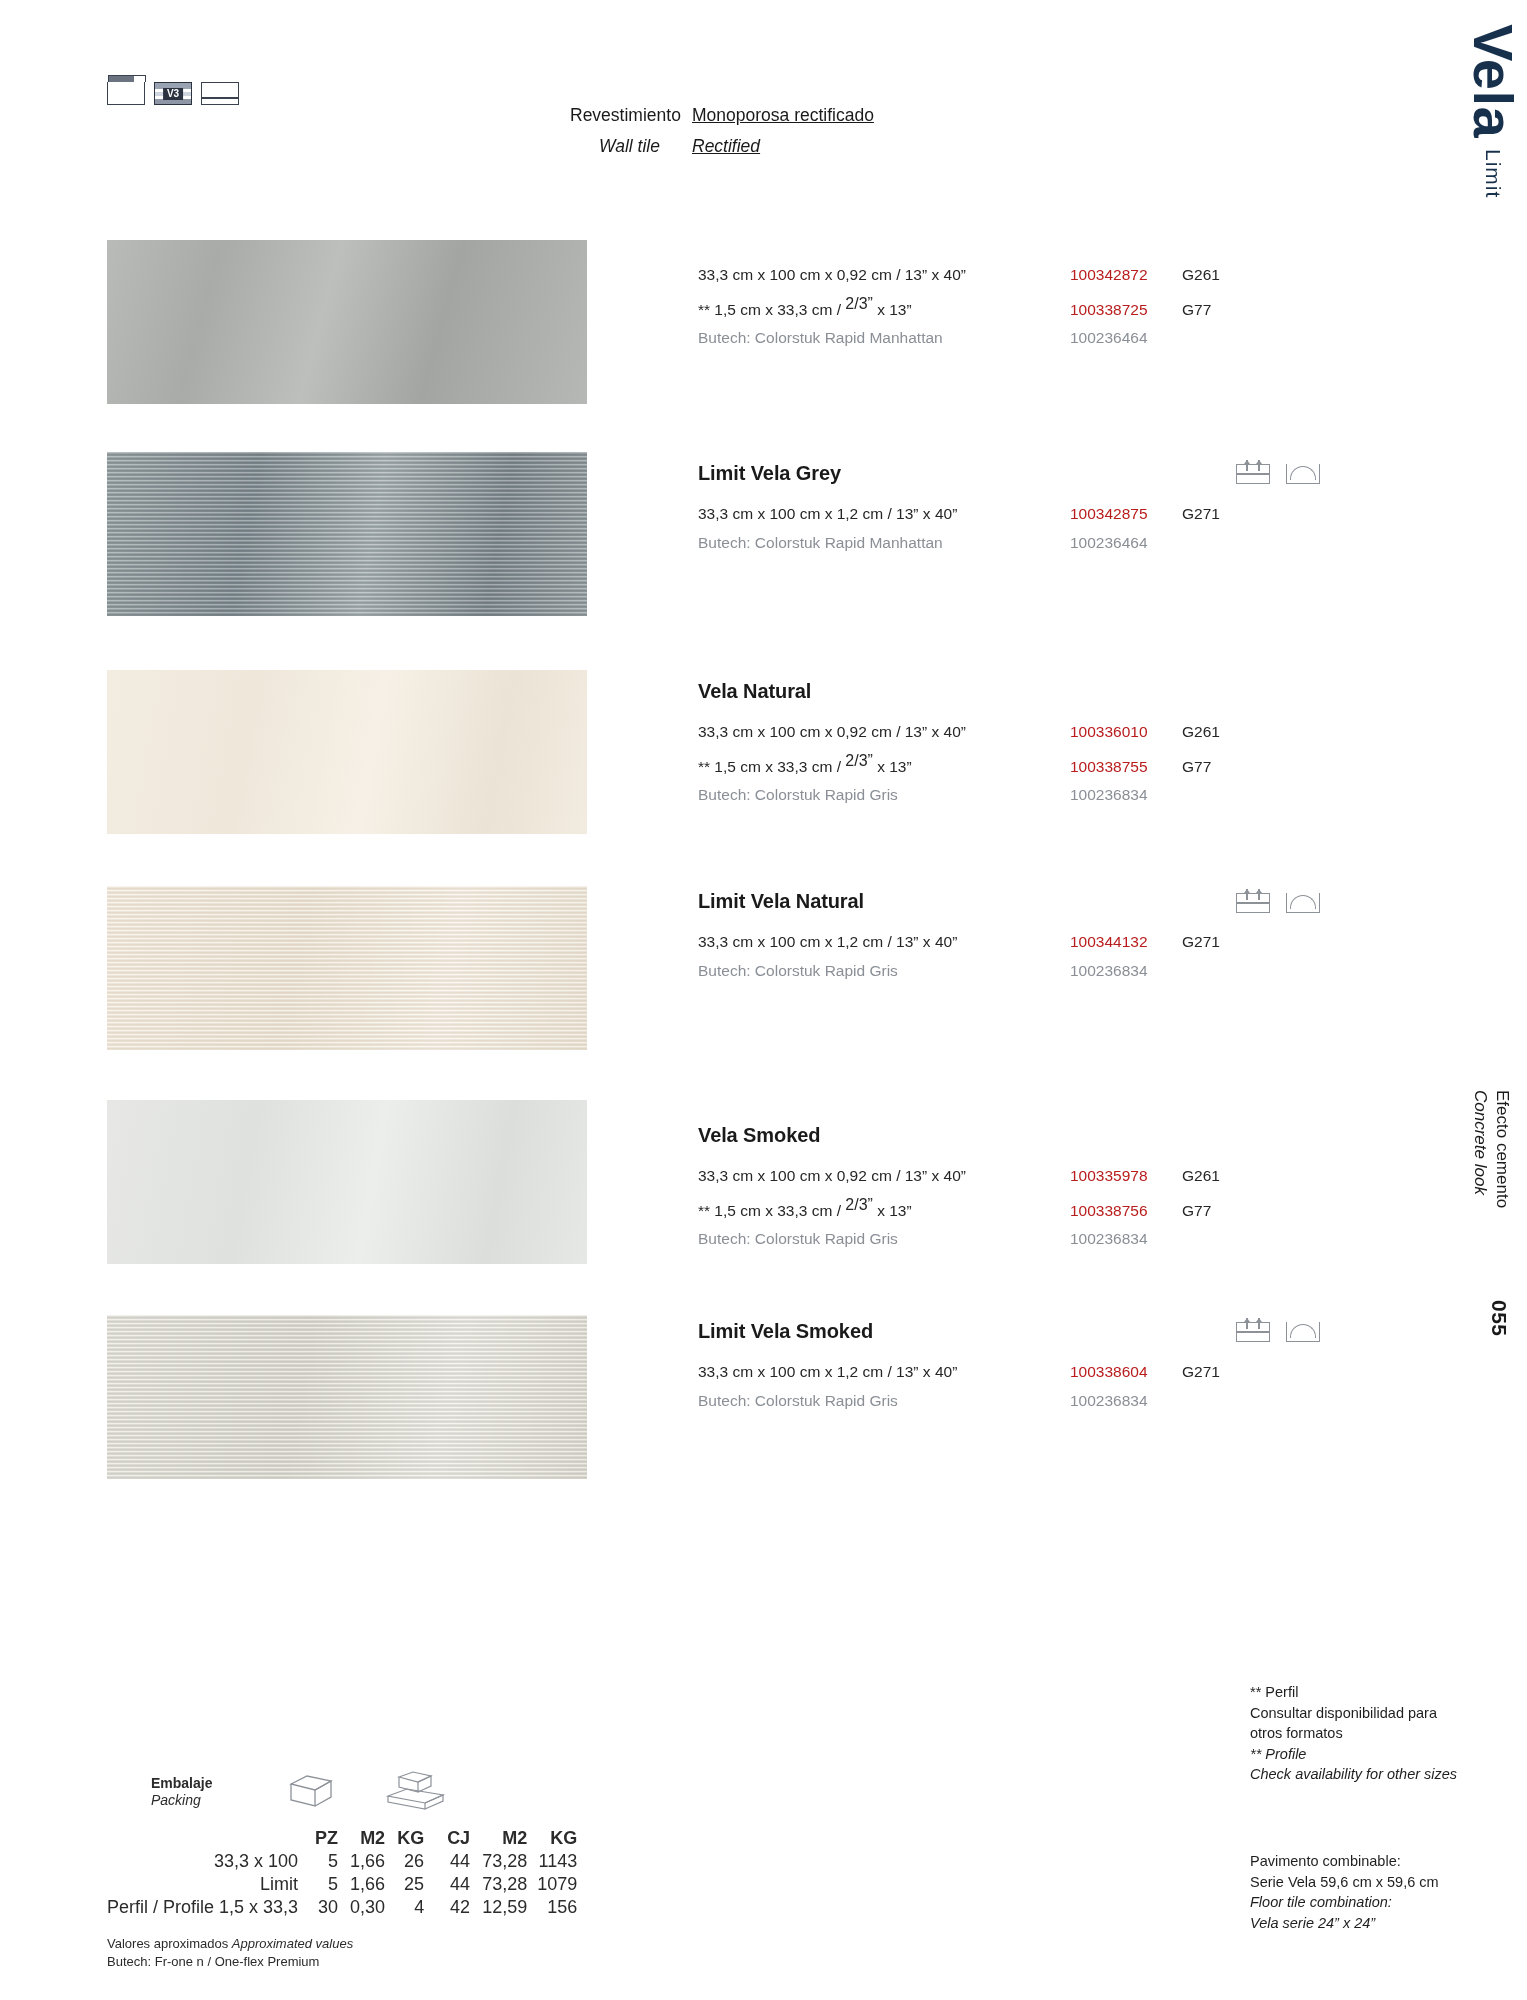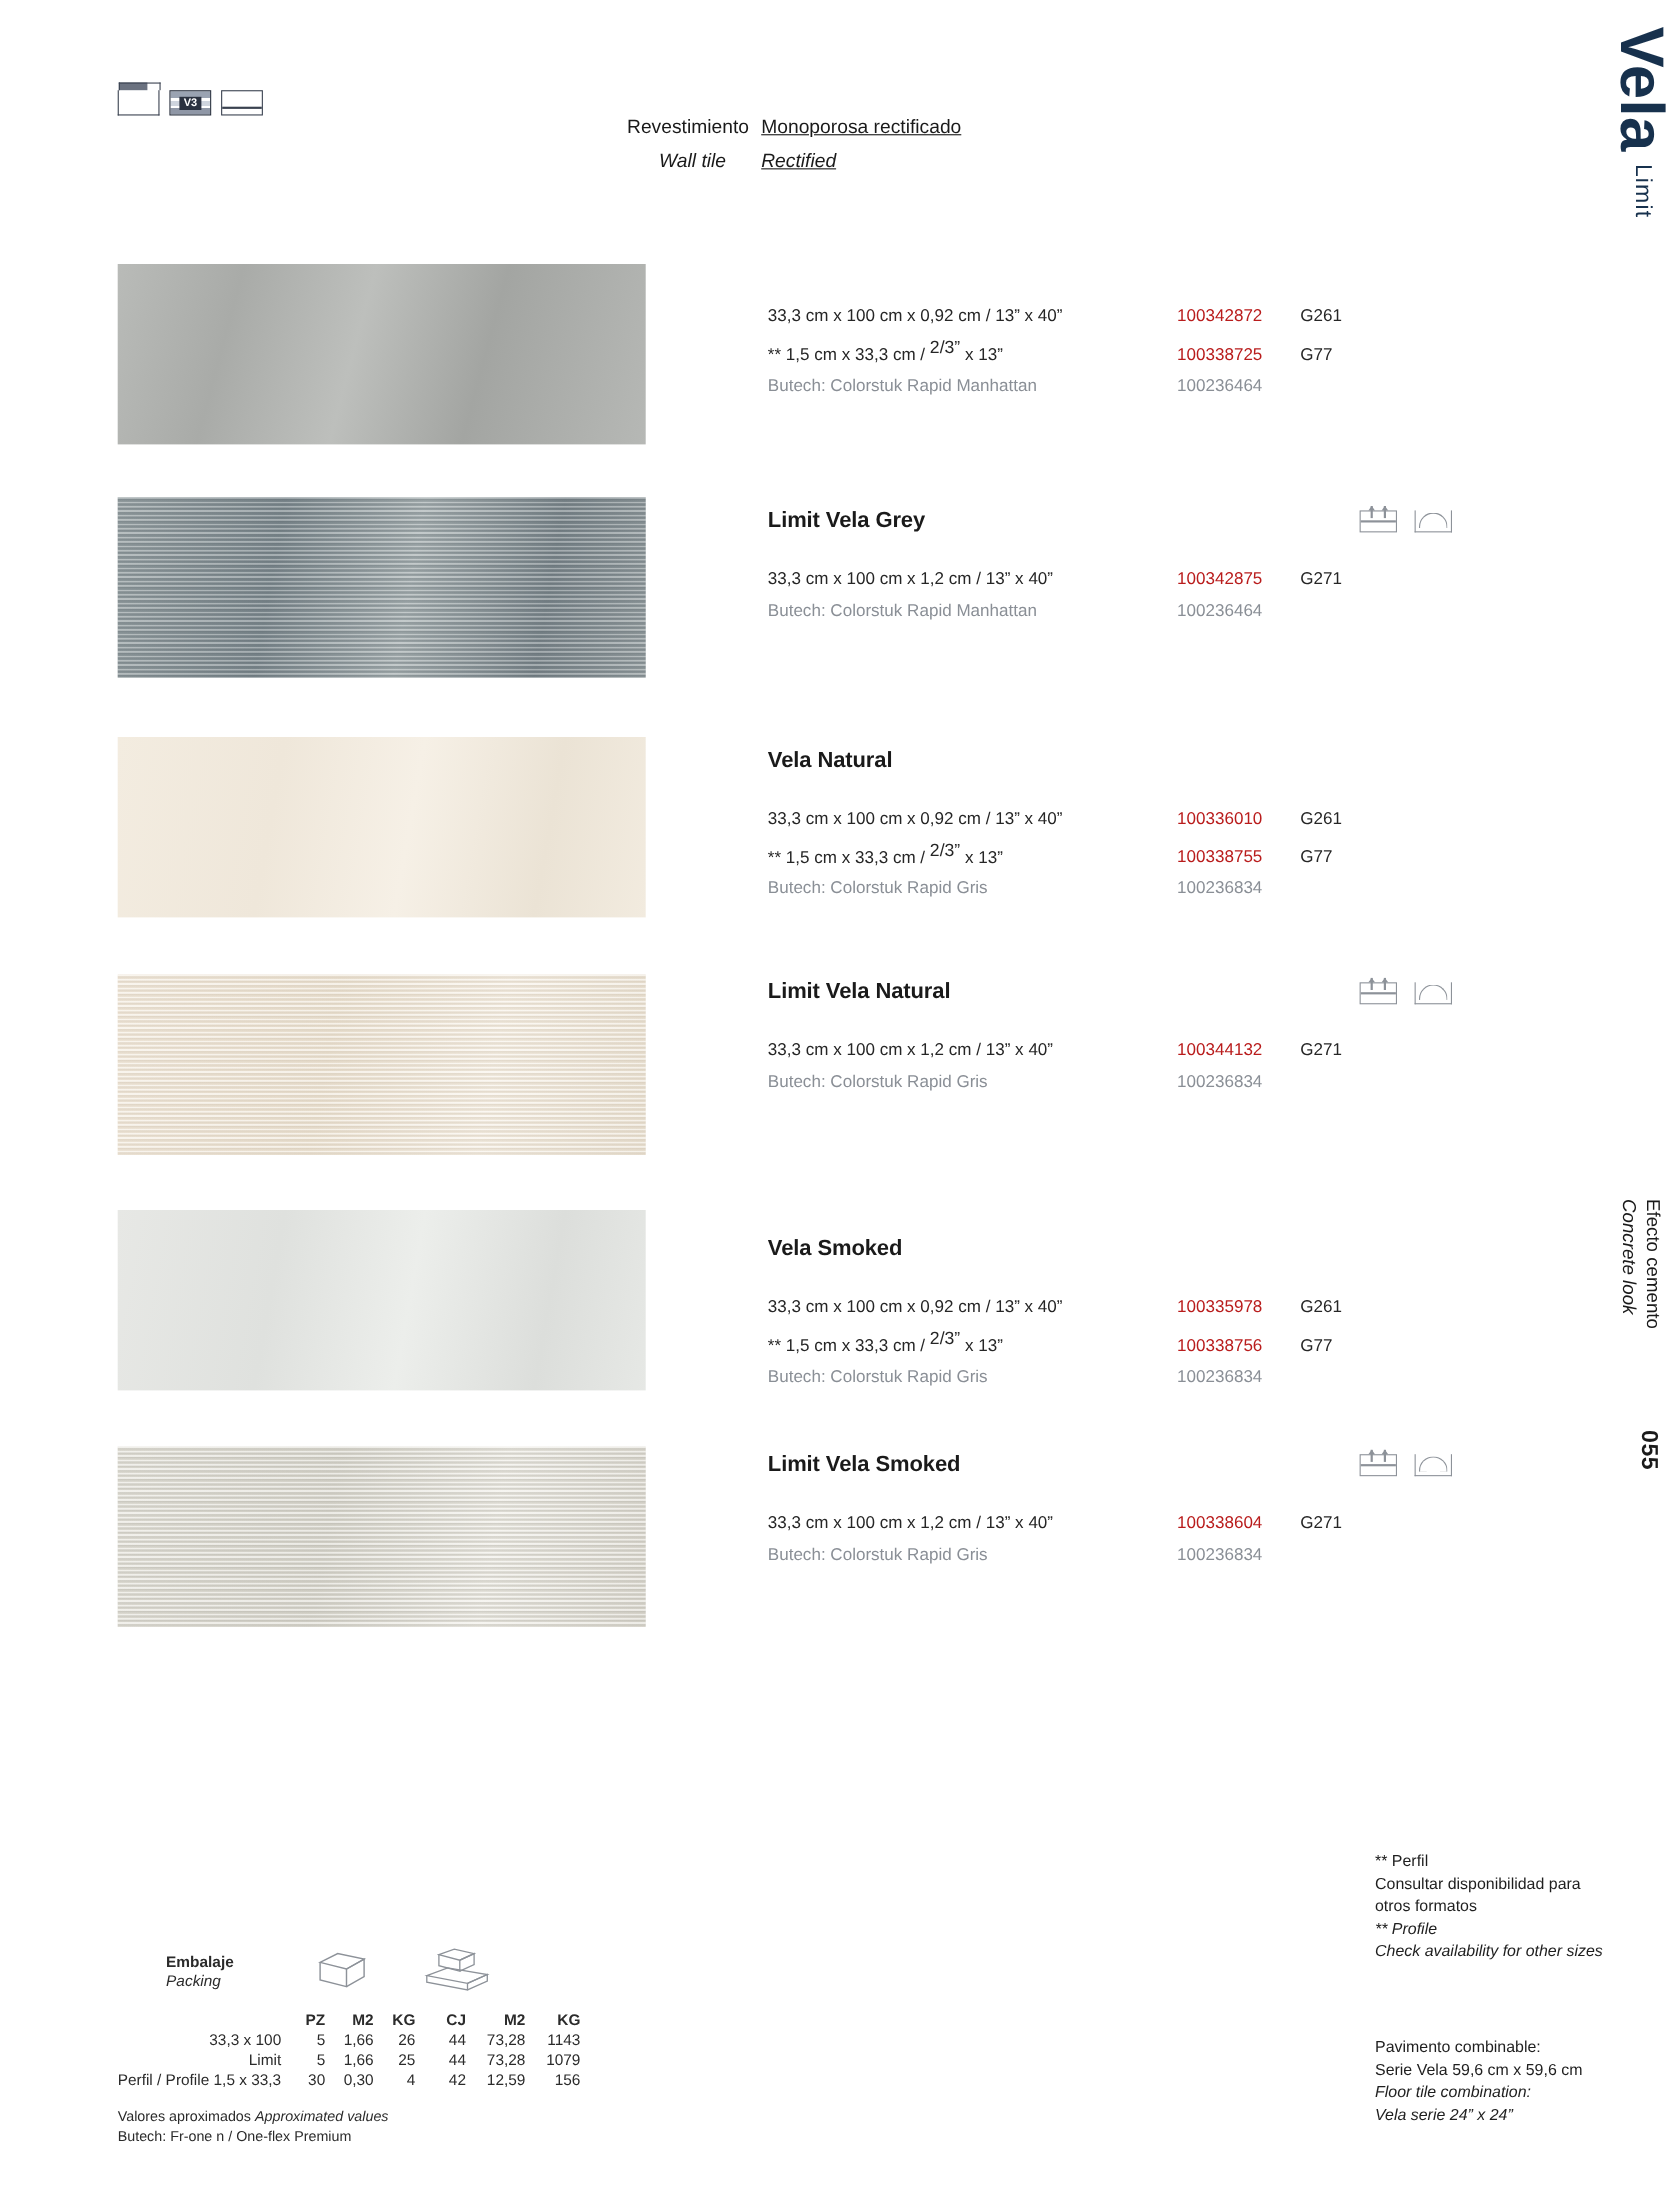--- a/index.html
+++ b/index.html
@@ -38,21 +38,21 @@
   .brand .big { font-size: 56px; font-weight: 700; line-height: 1; }
   .brand .small { font-size: 21px; font-weight: 400; line-height: 1; margin-top: 6px; letter-spacing: 1px;}
 
   .sidelabel { position: absolute; right: 14px; top: 1090px; writing-mode: vertical-rl; text-orientation: mixed;
                font-size: 17px; line-height: 22px; }
   .sidelabel .l2 { font-style: italic; }
   .pagenum { position: absolute; right: 16px; top: 1300px; writing-mode: vertical-rl; font-size: 21px; font-weight: 700; letter-spacing: 0.5px;}
   .swatch { position: absolute; left: 107px; width: 480px; height: 164px; }
   .info { position: absolute; left: 698px; }
   .pname { font-size: 20px; font-weight: 700; letter-spacing: -0.1px; }
-  .specs { margin-top: 28px; }
+  .specs { margin-top: 15px; }
   .sline { display: flex; align-items: baseline; font-size: 15.5px; line-height: 28.5px; color: #262626; }
   .sline .txt { width: 372px; }
   .sline .code { width: 112px; color: #b91c1c; }
   .sline .glz { width: 70px; }
   .sline.muted .txt, .sline.muted .code { color: #8a8f96; }
   .sup { font-size: 16px; vertical-align: super; }
 
   .picto { position: absolute; left: 1236px; display: flex; gap: 16px; }
   .pc { width: 34px; height: 20px; position: relative; }
   .pc-b { border: 1.5px solid #8d9299; }
@@ -65,21 +65,21 @@
                  border:1.5px solid #8d9299; border-bottom:none; border-radius: 14px 14px 0 0; }
 
   
   .packing { position: absolute; left: 107px; top: 1775px; font-size: 13.5px; color: #2b2b2b; }
   .pk-title { font-size: 14px; line-height: 17px; margin-left: 44px; }
   .pk-title .b { font-weight: 700; }
   .pk-title .i { font-style: italic; }
   .pk-box { position: absolute; left: 180px; top: -5px; }
   .pk-pallet { position: absolute; left: 278px; top: -6px; }
   table.pk { margin-top: 18px; border-collapse: collapse; }
-  table.pk th, table.pk td { font-size: 14px; font-weight: 400; padding: 1px 0; text-align: right; white-space: nowrap; }
+  table.pk th, table.pk td { font-size: 18px; font-weight: 400; padding: 1px 0; text-align: right; white-space: nowrap; }
   table.pk th { font-weight: 700; }
   table.pk .lab { text-align: right; width: 128px; padding-right: 6px; }
   table.pk .c-pz { width: 34px; } table.pk .c-m2 { width: 44px; padding-left: 12px;}
   table.pk .c-kg { width: 38px; padding-left: 12px;}
   table.pk .c-cj { width: 46px; padding-left: 20px;} table.pk .c-m2b { width: 54px; padding-left: 12px;}
   table.pk .c-kgb { width: 50px; padding-left: 10px;}
   .pk-foot { margin-top: 16px; font-size: 13px; line-height: 18px; color: #2b2b2b; }
   .pk-foot .i { font-style: italic; }
 
   

